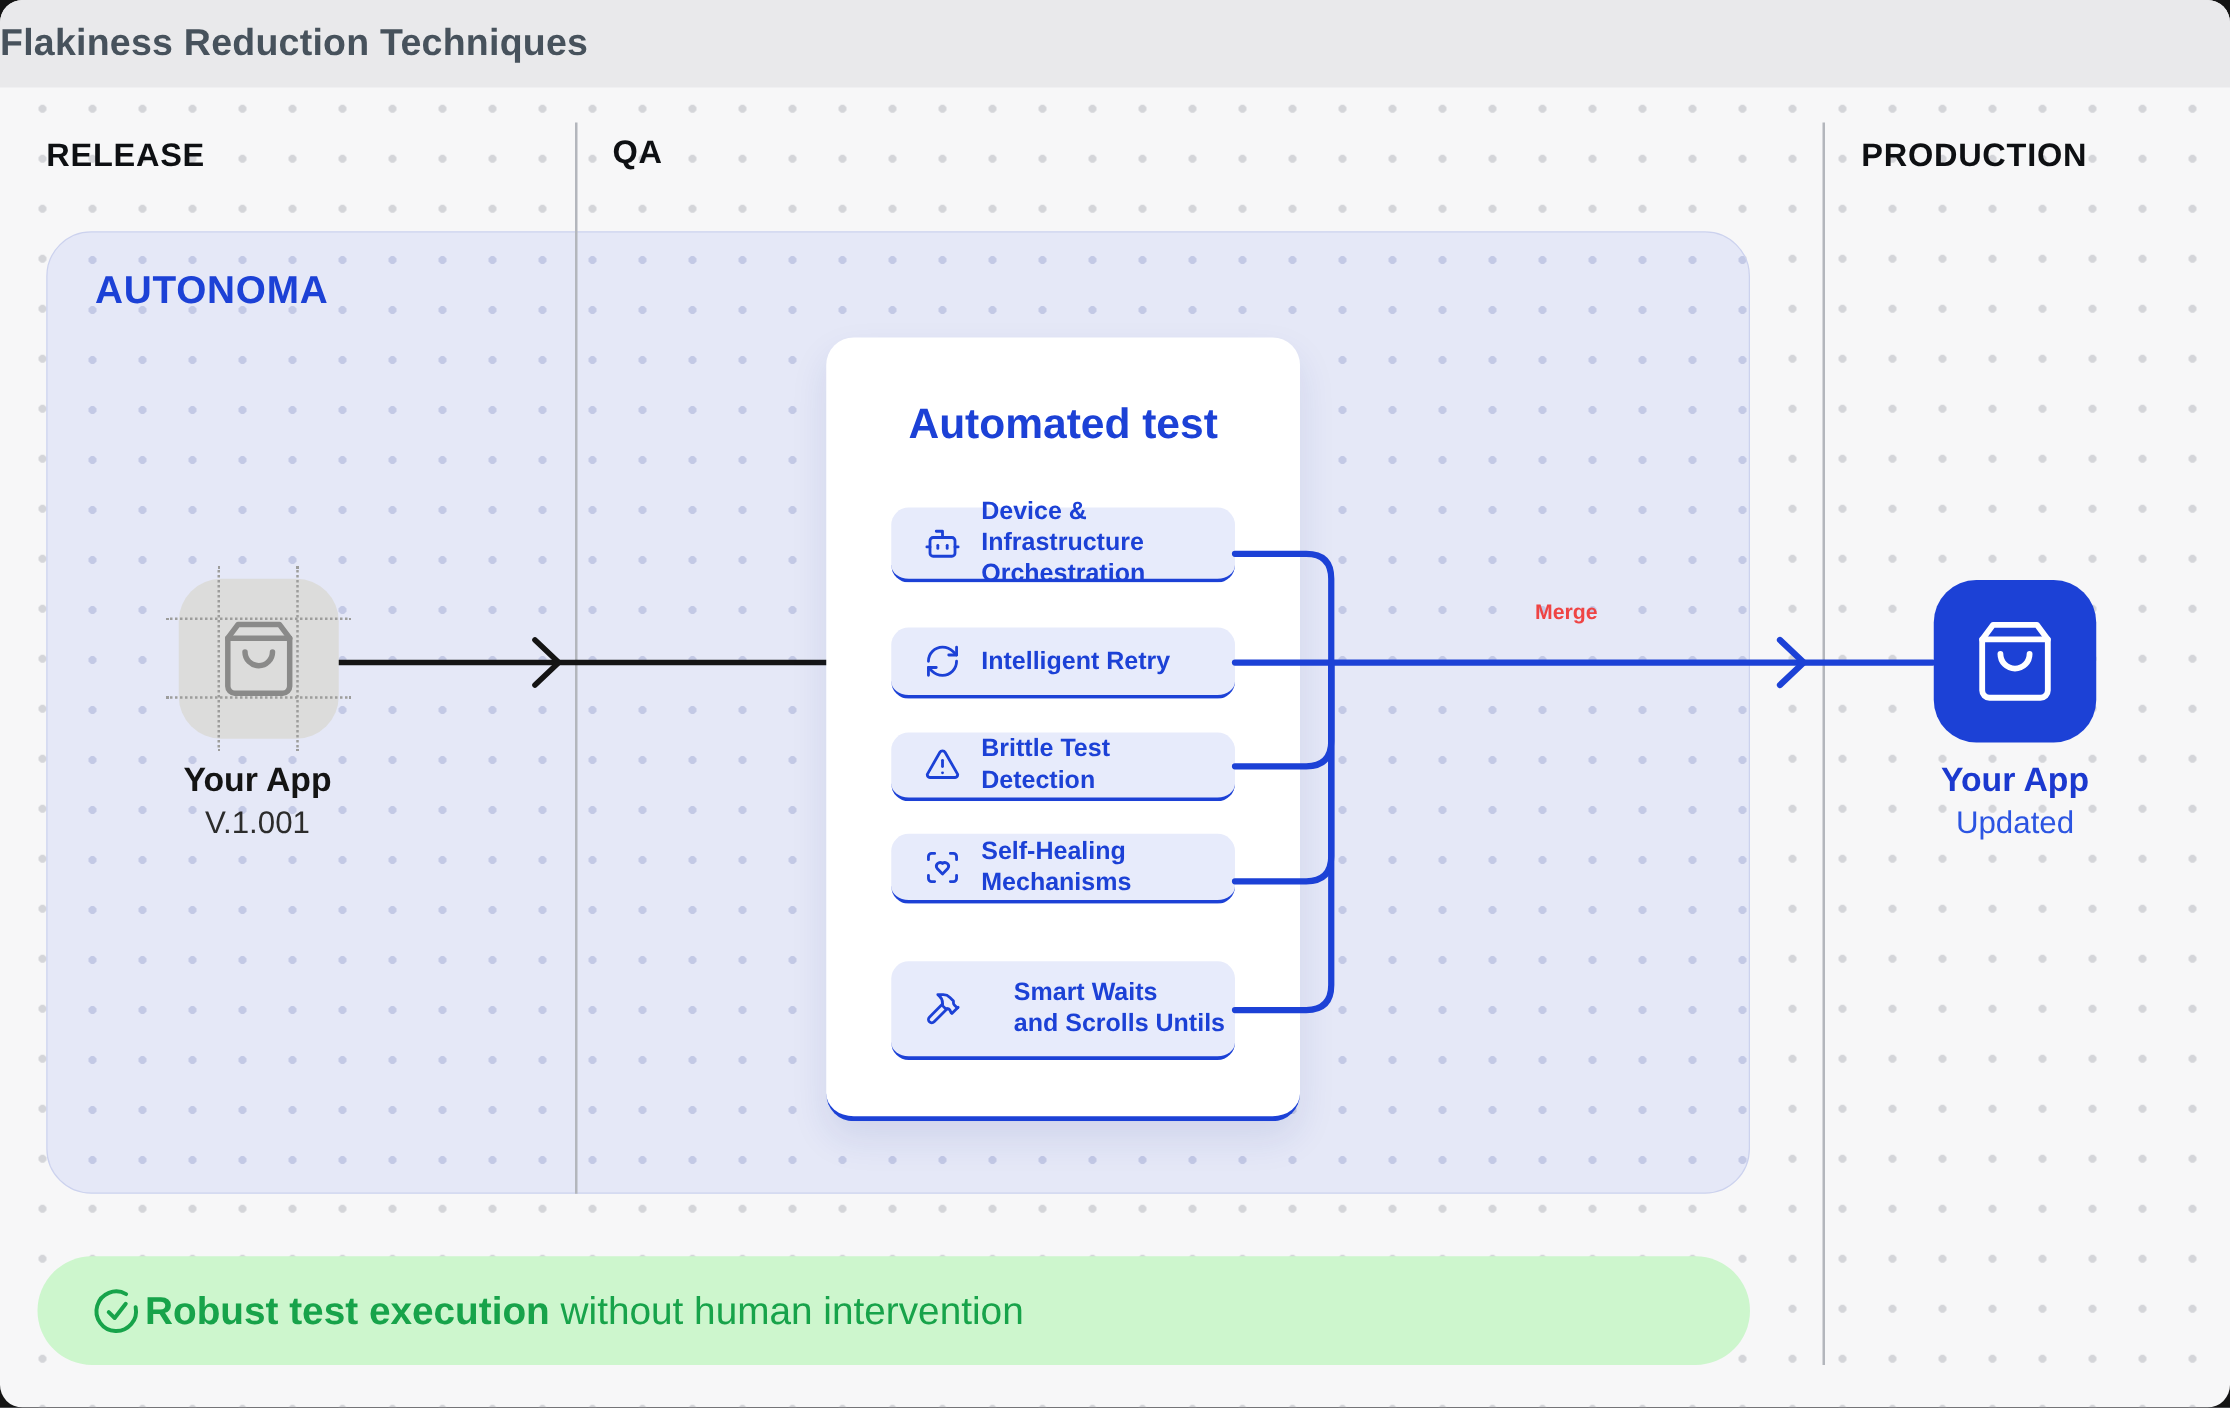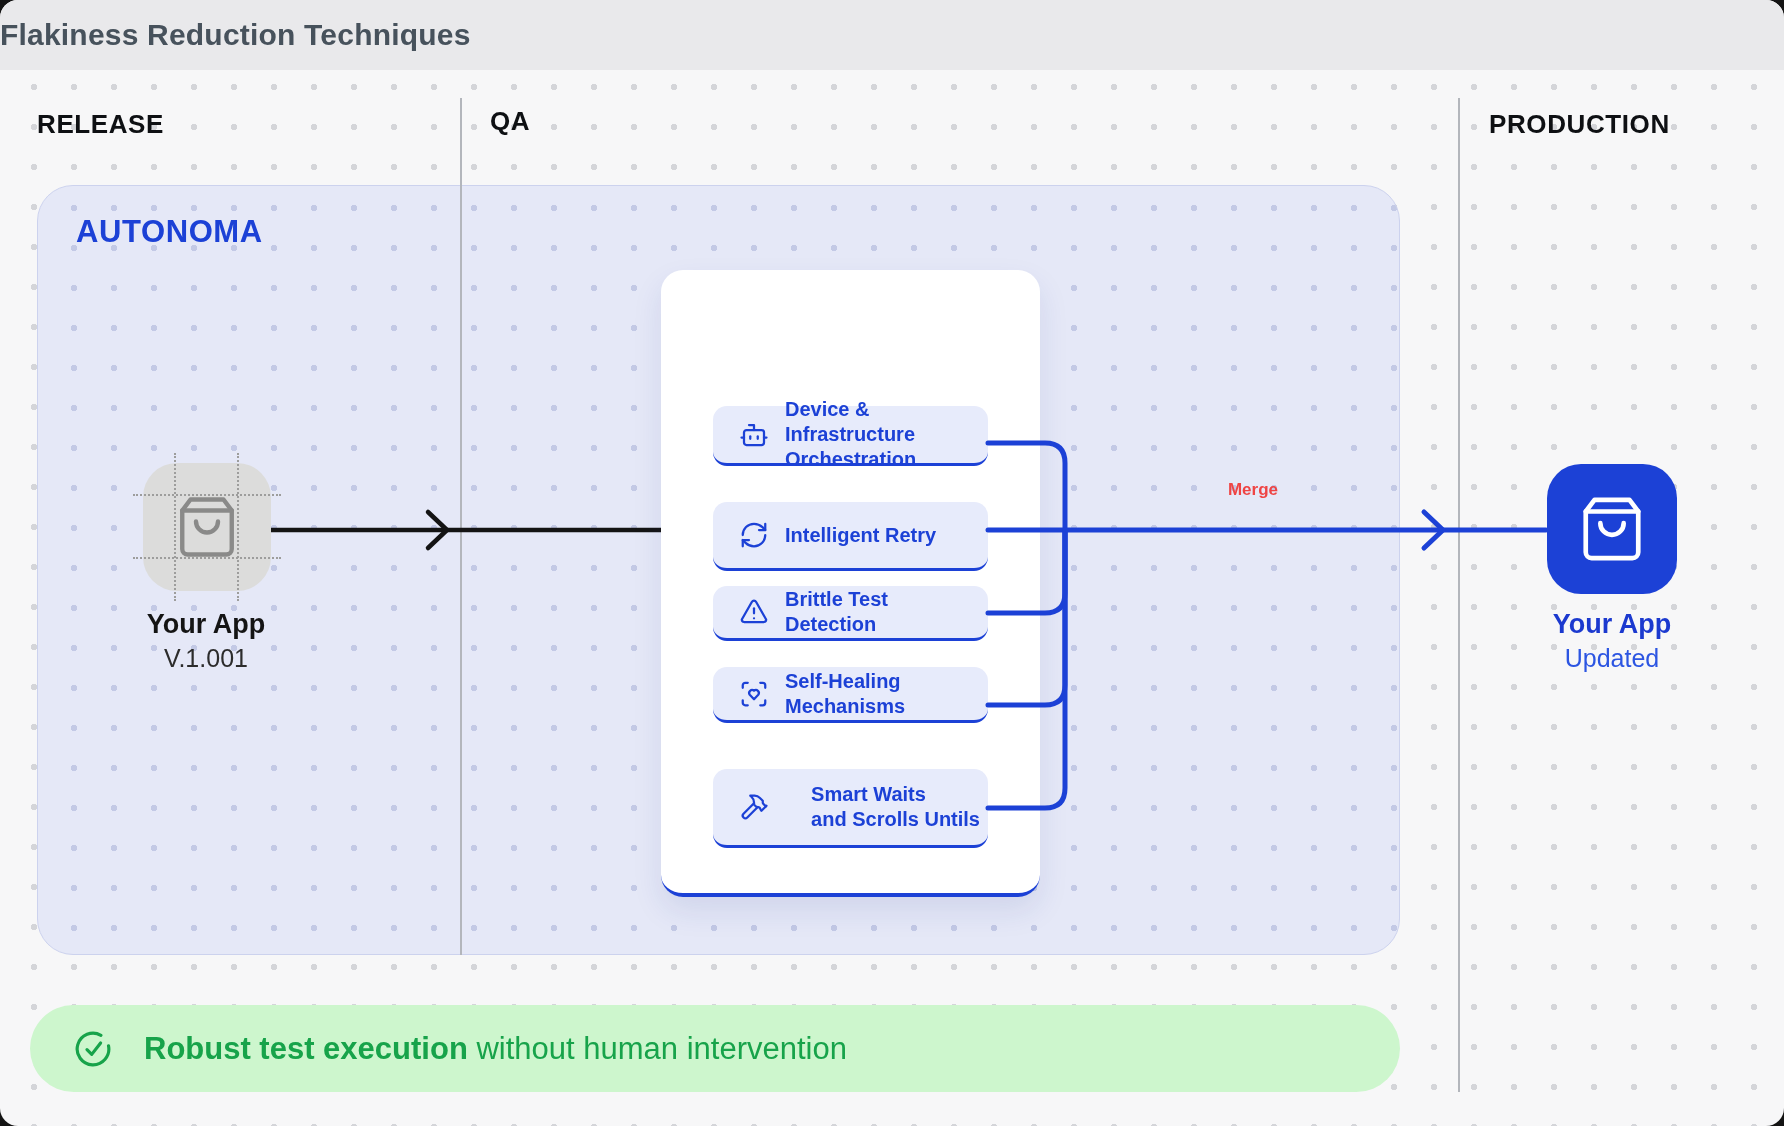--- a/index.html
+++ b/index.html
@@ -70,21 +70,21 @@
                 font-size:34px; font-weight:bold; color:#1c41d6; }
   .chip {
     position:absolute; left:52px; width:275px; box-sizing:border-box;
     background:#e7ebfb; border-radius:14px; border-bottom:3px solid #1c41d6;
     display:flex; align-items:center; gap:16px; padding:0 8px 0 26px;
     color:#1c41d6;
   }
   .chip .chip-label { font-size:20px; font-weight:bold; line-height:25px; white-space:pre-line; }
   .chip .icon { width:30px; height:30px; flex:0 0 auto; }
   .chip-1 { top:136px; height:60px; }
-  .chip-2 { top:232px; height:69px; }
+  .chip-2 { top:232px; height:57px; }
   .chip-3 { top:316px; height:55px; }
   .chip-4 { top:397px; height:56px; }
   .chip-5 { top:499px; height:79px;justify-content:space-between; }
 
   .merge-label { position:absolute; left:1153px; top:480px; width:200px; text-align:center;
                  font-size:17px; font-weight:bold; color:#ef4444; }
 
   
   .app-icon-blue {
     position:absolute; left:1547px; top:464px; width:130px; height:130px;
@@ -92,21 +92,21 @@
   }
   .app-name-right  { position:absolute; left:1512px; top:609px; width:200px; text-align:center;
                      font-size:27px; font-weight:bold; color:#1b39cf; }
   .app-status-right{ position:absolute; left:1512px; top:644px; width:200px; text-align:center;
                      font-size:25px; color:#2c55e2; }
 
   
   .banner {
     position:absolute; left:30px; top:1005px; width:1370px; height:87px;
     background:#cdf6cd; border-radius:44px;
-    display:flex; align-items:center; padding-left:44px; box-sizing:border-box; gap:32px;
+    display:flex; align-items:center; padding-left:44px; box-sizing:border-box; gap:4px;
   }
   .banner .icon { width:38px; height:38px; color:#17a34a; flex:0 0 auto; }
   .banner-text { font-size:31px; color:#17a34a; }
   .banner-text .hl { font-weight:bold; }
 
   svg.stroke-icon { width:100%; height:100%; fill:none; stroke:currentColor;
                     stroke-width:1.8; stroke-linecap:round; stroke-linejoin:round; }
 </style>
 </head>
 <body>
@@ -145,20 +145,21 @@
     <svg class="stroke-icon" style="width:66px;height:66px;color:#8a8a89;stroke-width:1.6" viewBox="0 0 24 24">
       <path d="M6 2 3 6v14a2 2 0 0 0 2 2h14a2 2 0 0 0 2-2V6l-3-4Z"></path>
         <path d="M3 6h18"></path>
         <path d="M16 10a4 4 0 0 1-8 0"></path>
     </svg>
   </div>
   <div class="app-name-left">Your App</div>
   <div class="app-ver-left">V.1.001</div>
 
   <div class="card">
+    <div class="card-title">Automated test</div>
 
     <div class="chip chip-1">
       <span class="icon">
         <svg class="stroke-icon" viewBox="0 0 24 24">
             <path d="M12 8V4H8"></path>
             <rect width="16" height="12" x="4" y="8" rx="2"></rect>
             <path d="M2 14h2"></path>
             <path d="M20 14h2"></path>
             <path d="M15 13v2"></path>
             <path d="M9 13v2"></path>

